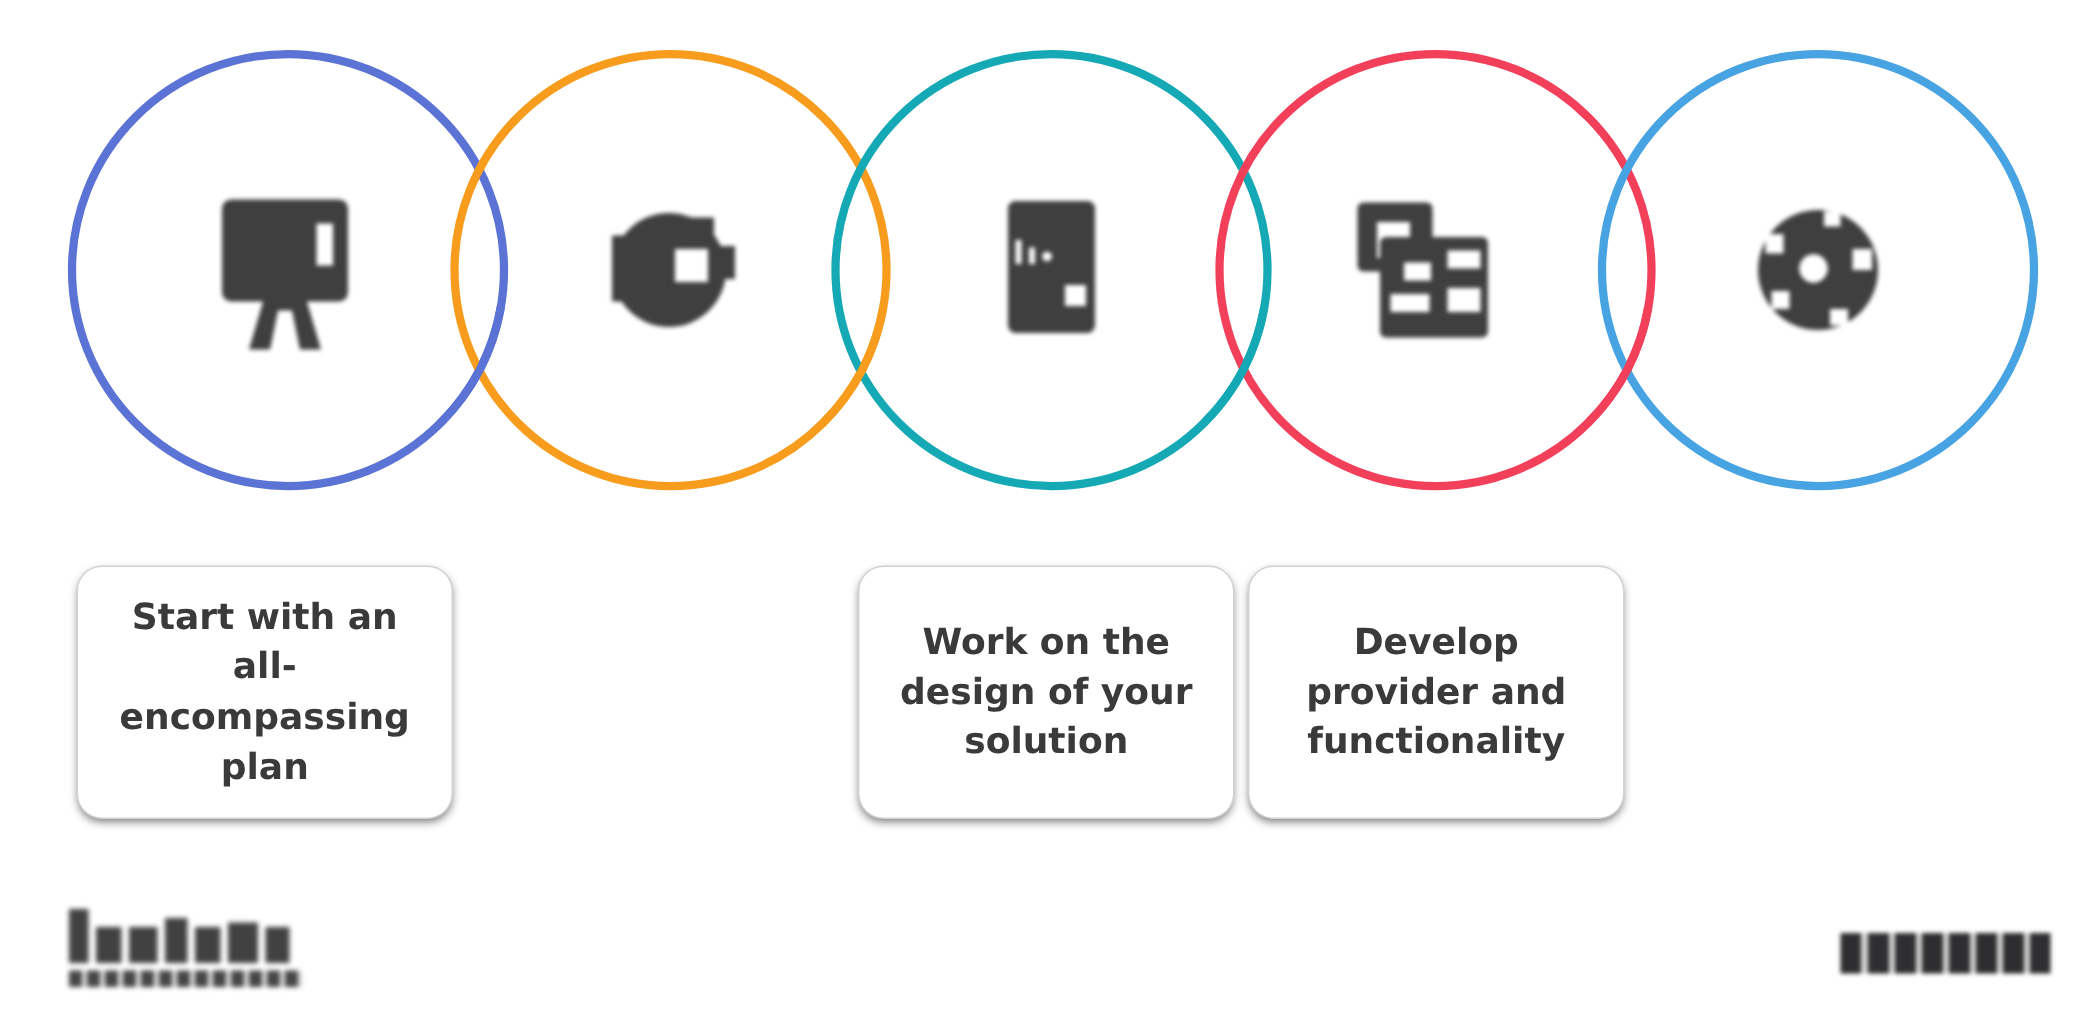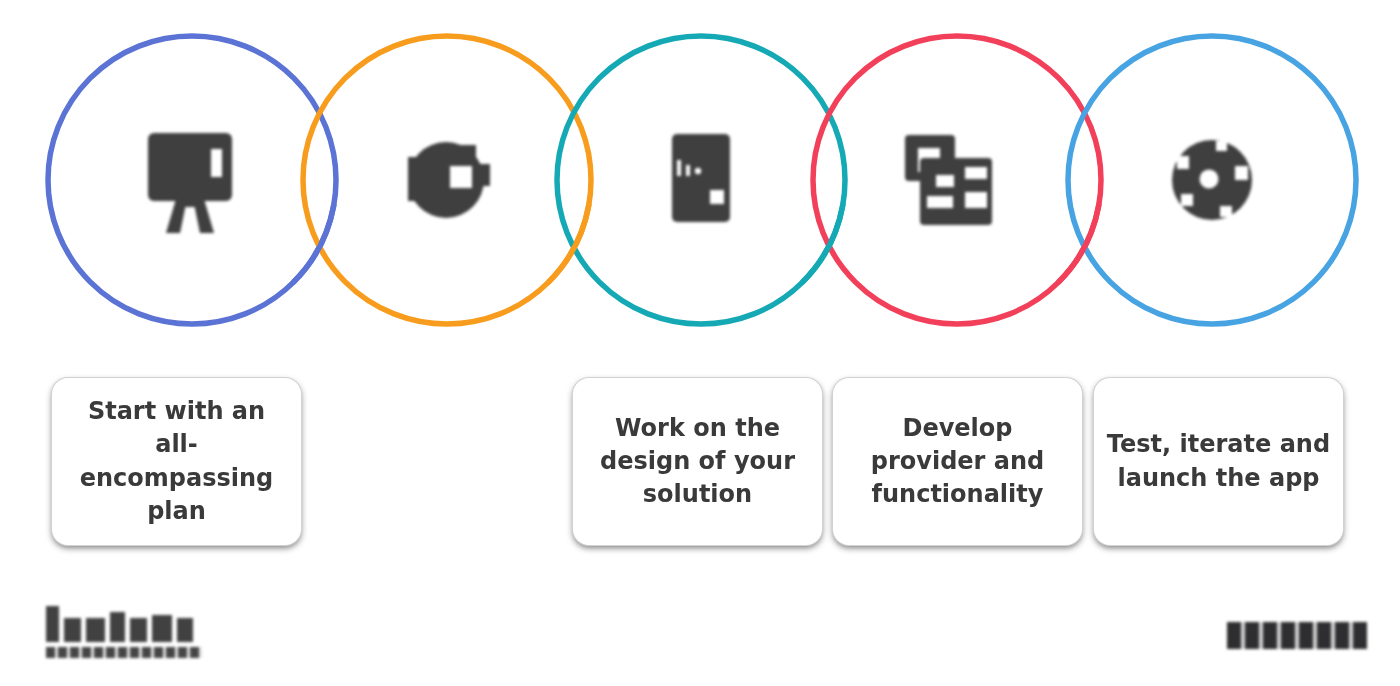--- a/index.html
+++ b/index.html
@@ -94,23 +94,20 @@
 
   <div class="card" style="left:52px">
     <div class="label">Start with an all-encompassing plan</div>
   </div>
   <div class="card" style="left:573px">
     <div class="label">Work on the design of your solution</div>
   </div>
   <div class="card" style="left:833px">
     <div class="label">Develop provider and functionality</div>
   </div>
-  <div class="card" style="left:1094px">
-    <div class="label">Test, iterate and launch the app</div>
-  </div>
 
   <div class="logo-left">
     <span>
       <span class="word">
         <i style="width:13px;height:36px"></i>
           <i style="width:17px;height:24px"></i>
           <i style="width:19px;height:24px"></i>
           <i style="width:15px;height:30px"></i>
           <i style="width:17px;height:24px"></i>
           <i style="width:20px;height:27px"></i>

